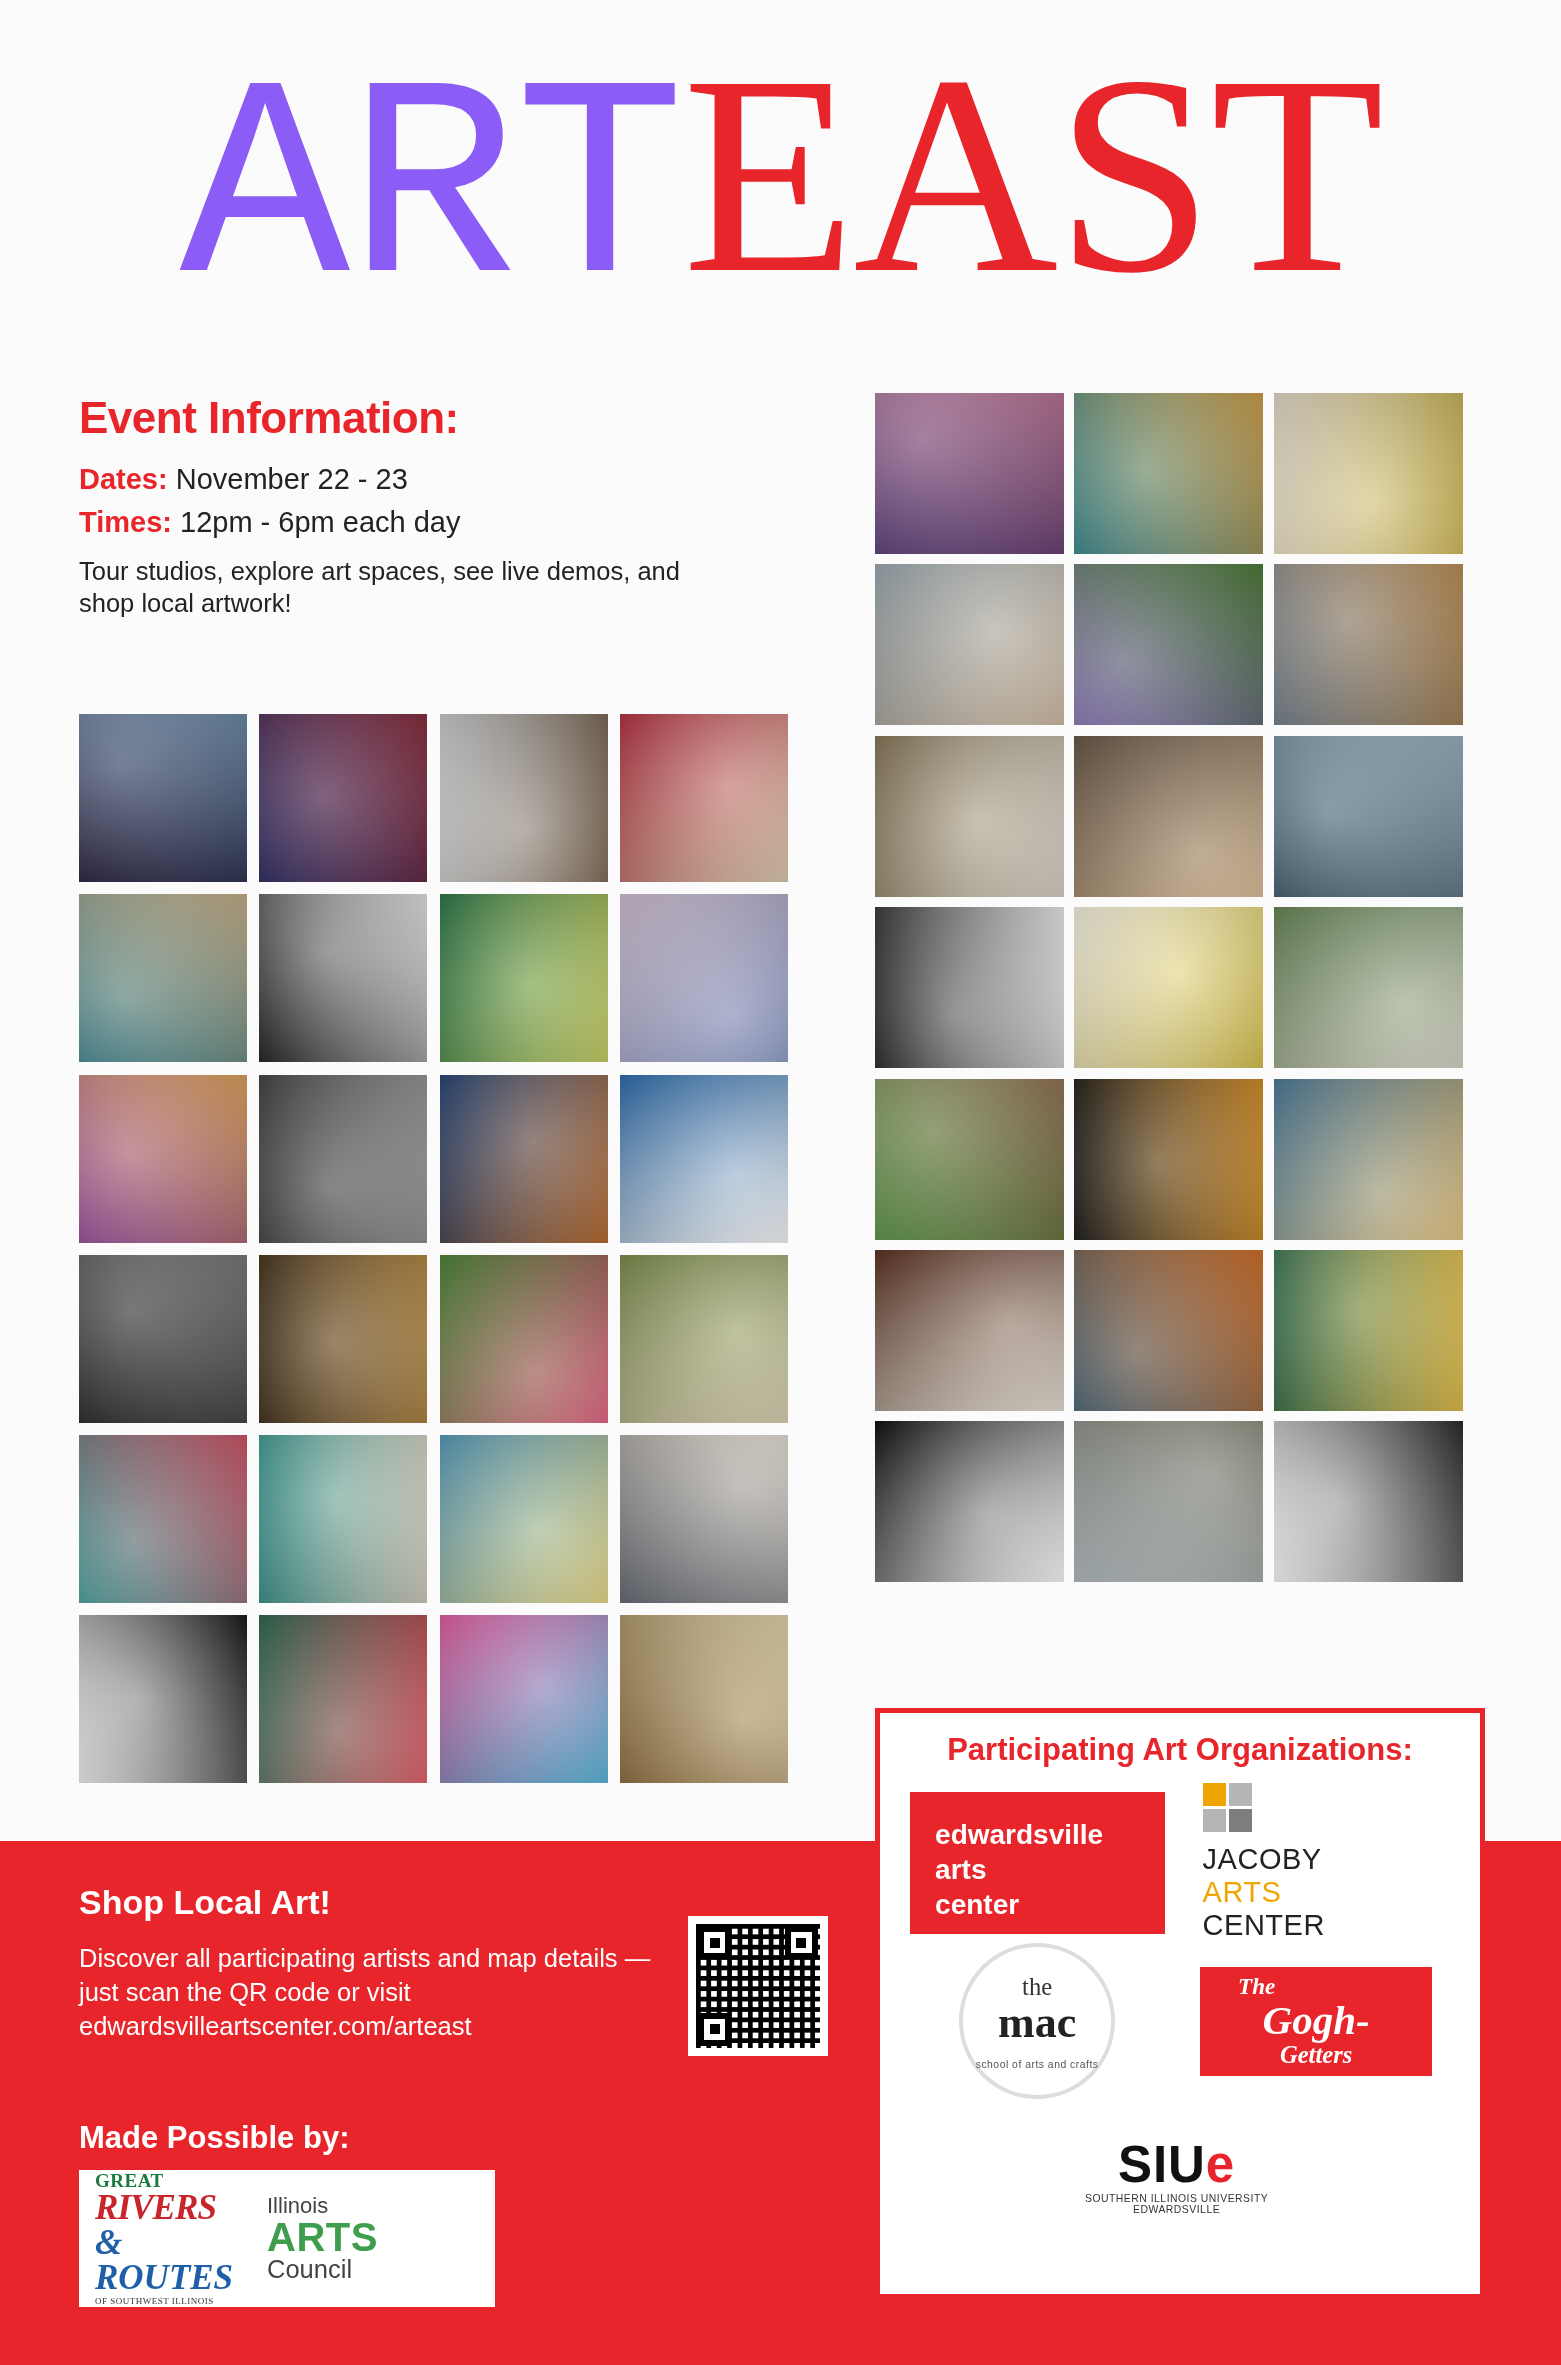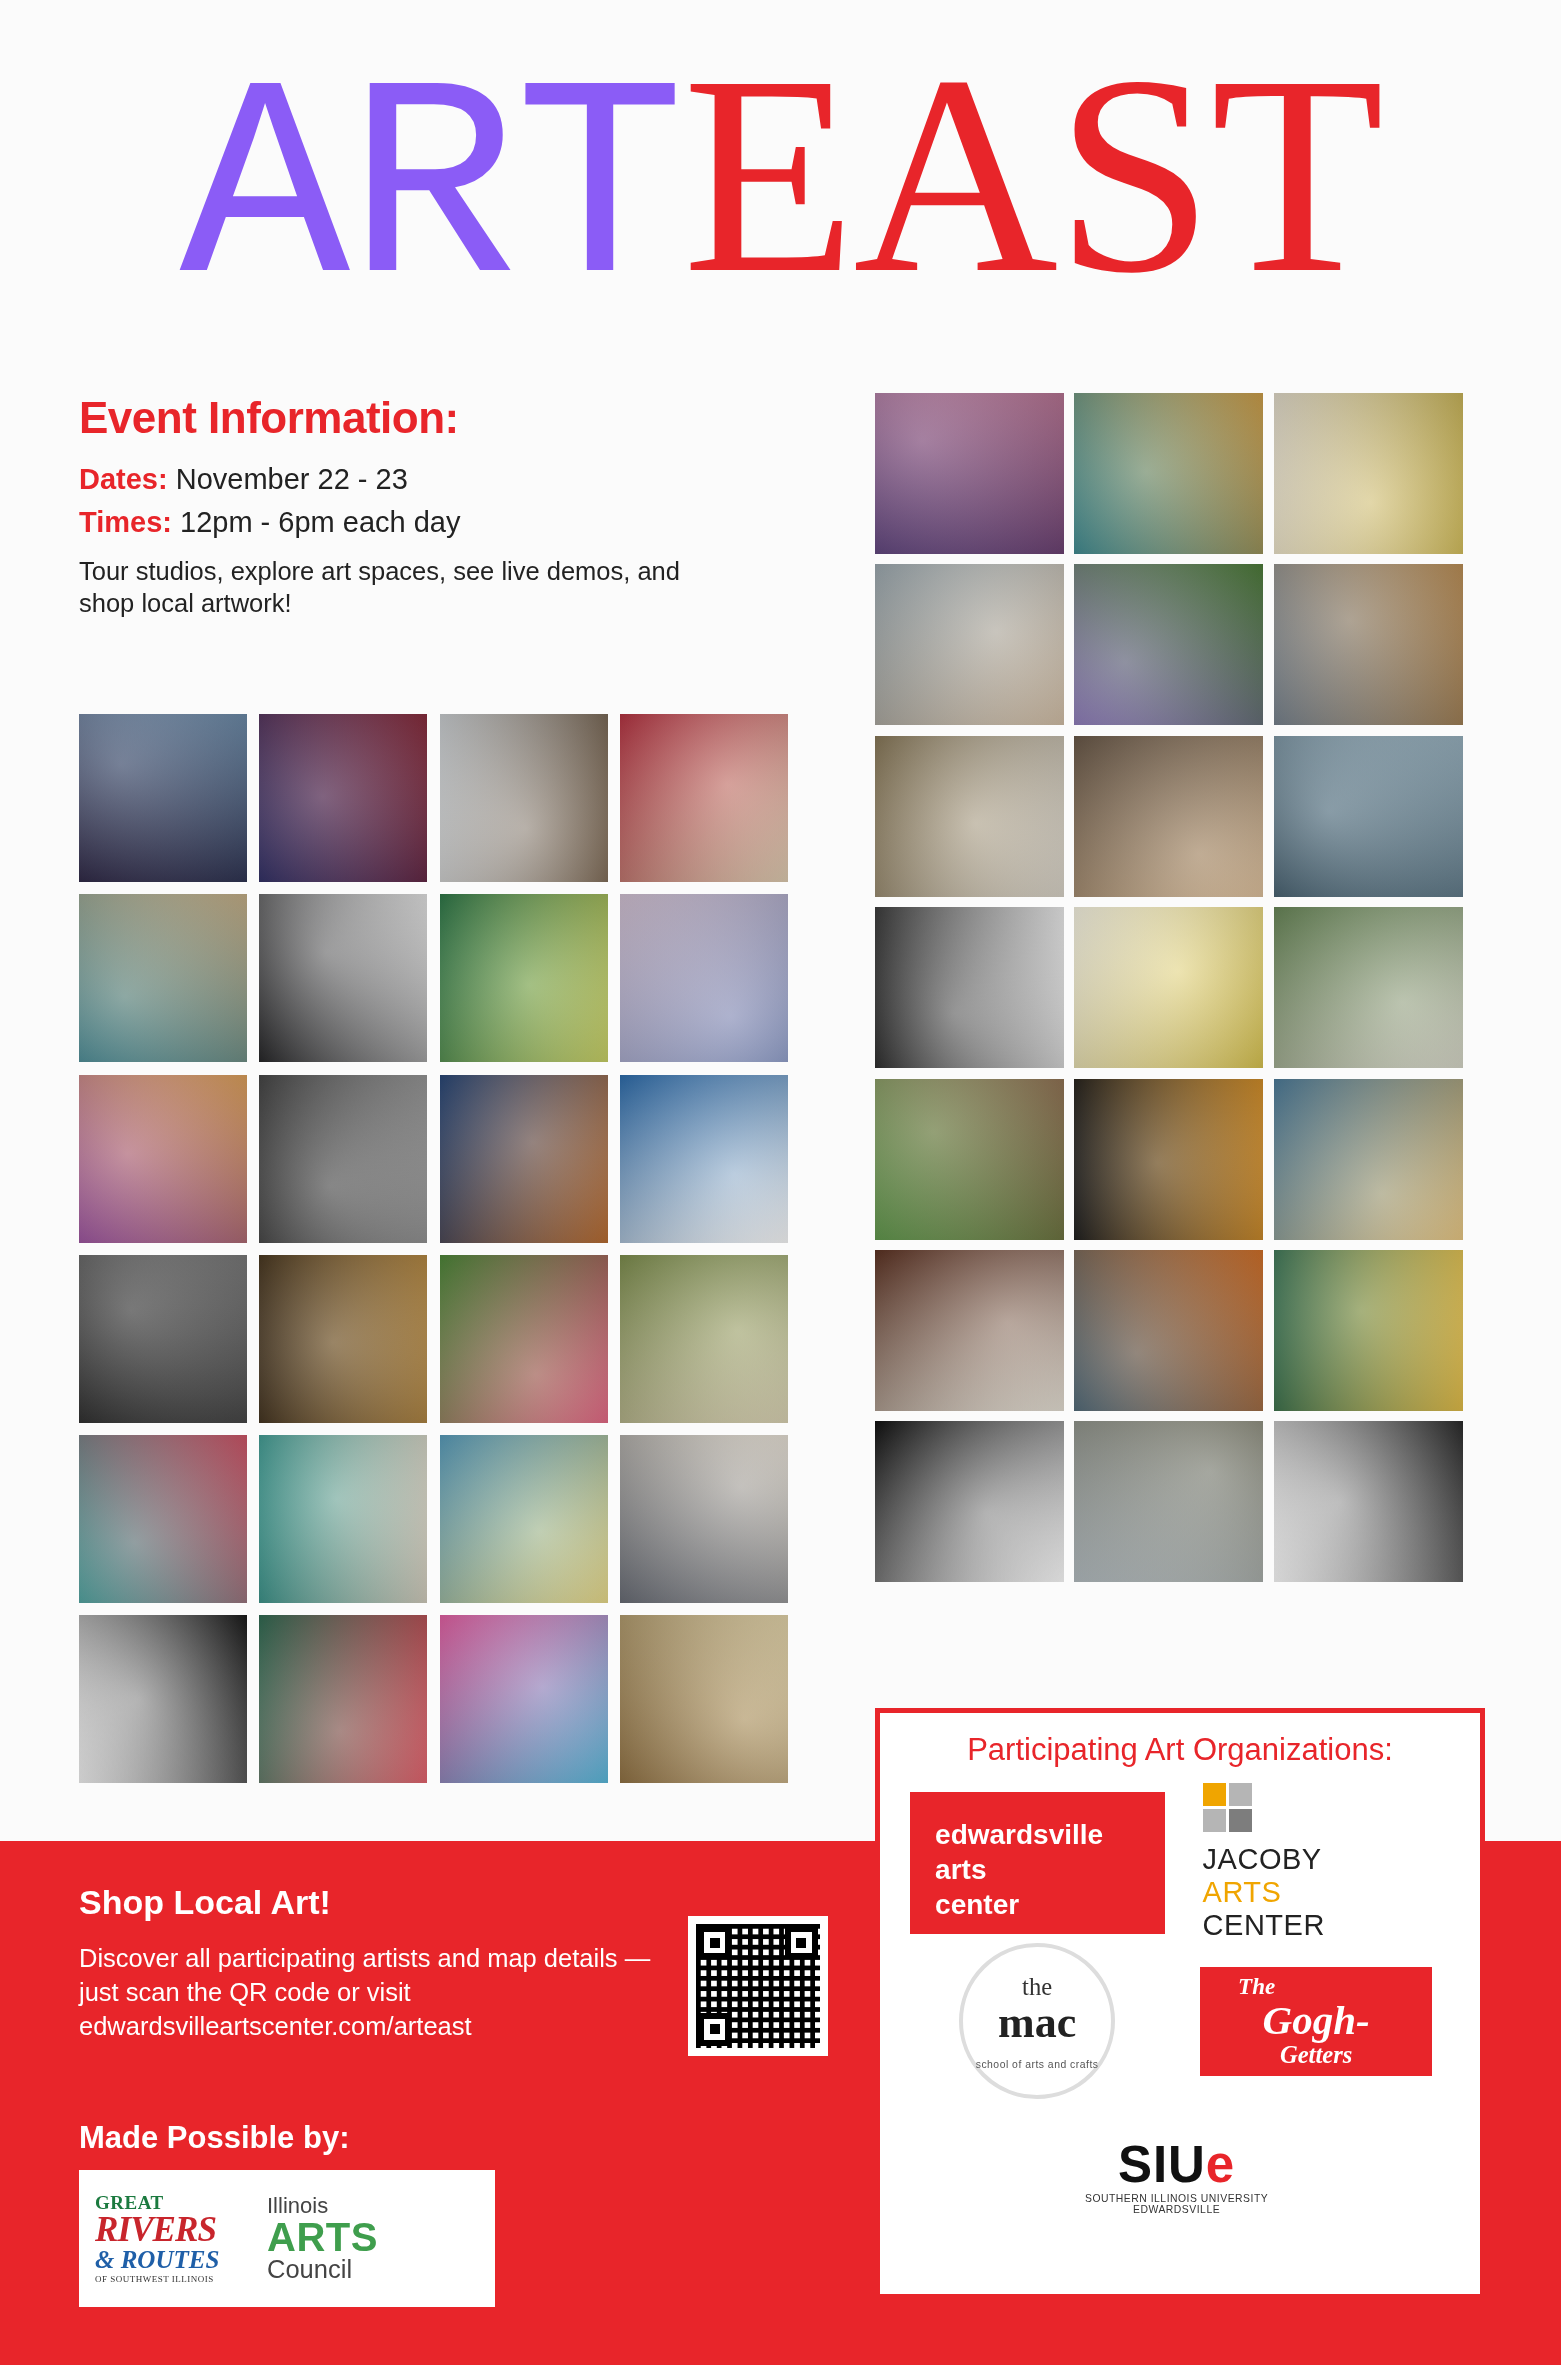--- a/index.html
+++ b/index.html
@@ -147,21 +147,21 @@
     position: absolute; left: 79px; top: 2120px;
   }
   .mp-title { font-size: 31px; font-weight: bold; color: #fff; margin-bottom: 14px; }
   .sponsor-box {
     width: 416px; height: 137px; background: #fff;
     display: flex; align-items: center; gap: 16px; padding: 10.4px 16px;
   }
   .grr { width: 156px; line-height: 1; font-family: "Liberation Serif", serif; }
   .grr .g1 { font-size: 19px; font-weight: bold; color: #1b7a3f; letter-spacing: 0.5px; }
   .grr .g2 { font-size: 35px; font-weight: bold; color: #c8252c; font-style: italic; letter-spacing: -0.9px; }
-  .grr .g3 { font-size: 25px; font-weight: bold; color: #1f5fa8; font-style: italic; }
+  .grr .g3 { font-size: 35px; font-weight: bold; color: #1f5fa8; font-style: italic; }
   .grr .g4 { font-size: 9px; color: #333; letter-spacing: 0.5px; margin-top: 2.8px; }
   .iac { width: 203px; line-height: 1; }
   .iac .i1 { font-size: 22px; color: #444; }
   .iac .i2 { font-size: 40px; font-weight: bold; color: #3f9e4d; letter-spacing: 0.5px; }
   .iac .i3 { font-size: 25.5px; color: #444; }
 
   
   .orgs {
     position: absolute;
     left: 875px; top: 1708px;
@@ -172,21 +172,21 @@
   .orgs-pointer {
     position: absolute;
     left: 1121px; top: 2298px;
     width: 0; height: 0;
     border-left: 38px solid transparent;
     border-right: 38px solid transparent;
     border-top: 45px solid #e8252a;
   }
   .orgs-title {
     text-align: center;
-    font-size: 31px; font-weight: normal; color: #e8252a;
+    font-size: 31px; font-weight: bold; color: #e8252a;
     margin-top: 19px;
   }
   .orgs-grid {
     position: absolute; left: 24.6px; top: 76px;
     width: 549px;
     display: grid; grid-template-columns: 265px 265px;
     grid-template-rows: 147px 142px 142px;
     gap: 14px 14px;
   }
   .logo-cell { display: flex; align-items: center; justify-content: center; }

